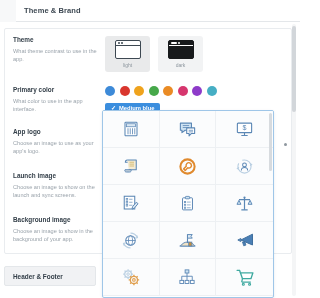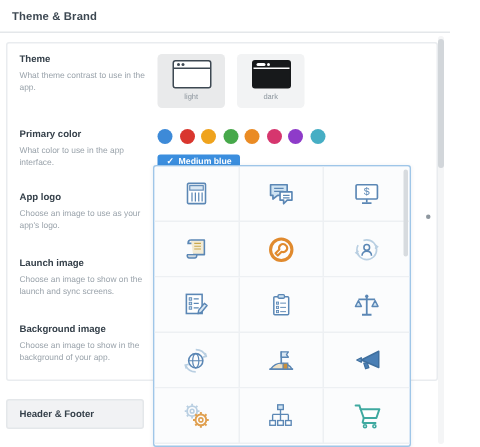--- a/index.html
+++ b/index.html
@@ -7,21 +7,21 @@
     width:300px;height:298px;overflow:hidden;
     background:#ffffff;
     font-family:"Liberation Sans",sans-serif;
     color:#3f4a54;
     -webkit-font-smoothing:antialiased;
   }
   .app{position:relative;width:300px;height:298px;background:#f7f8f9;overflow:hidden;}
 
   
   .titlebar{
-    position:absolute;left:0;top:0;width:300px;height:22px;
+    position:absolute;left:16px;top:0;width:300px;height:22px;
     background:#ffffff;border-bottom:1px solid #e4e7ea;
     display:flex;align-items:center;box-sizing:border-box;padding-left:8px;
   }
   .titlebar .title{font-size:7.5px;font-weight:bold;color:#3d4852;letter-spacing:.1px;}
 
   
   .sheet{
     position:absolute;left:0;top:22px;width:300px;height:276px;
     background:#ffffff;overflow:hidden;
   }

